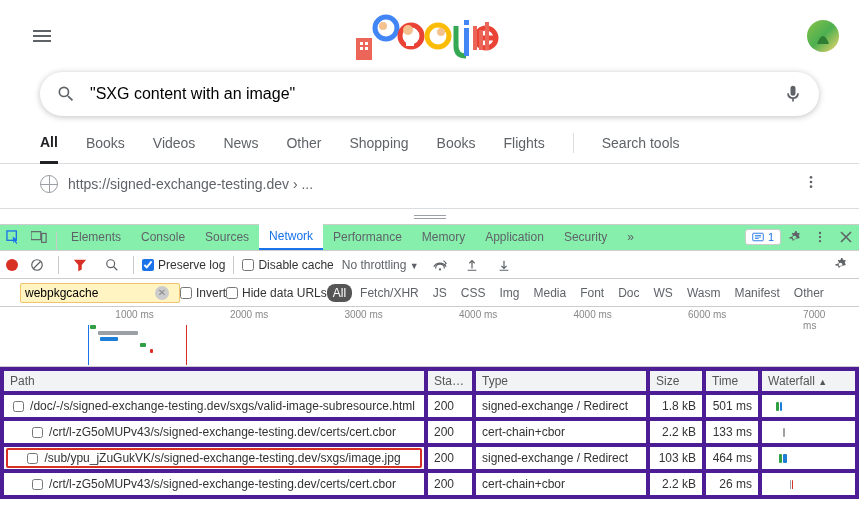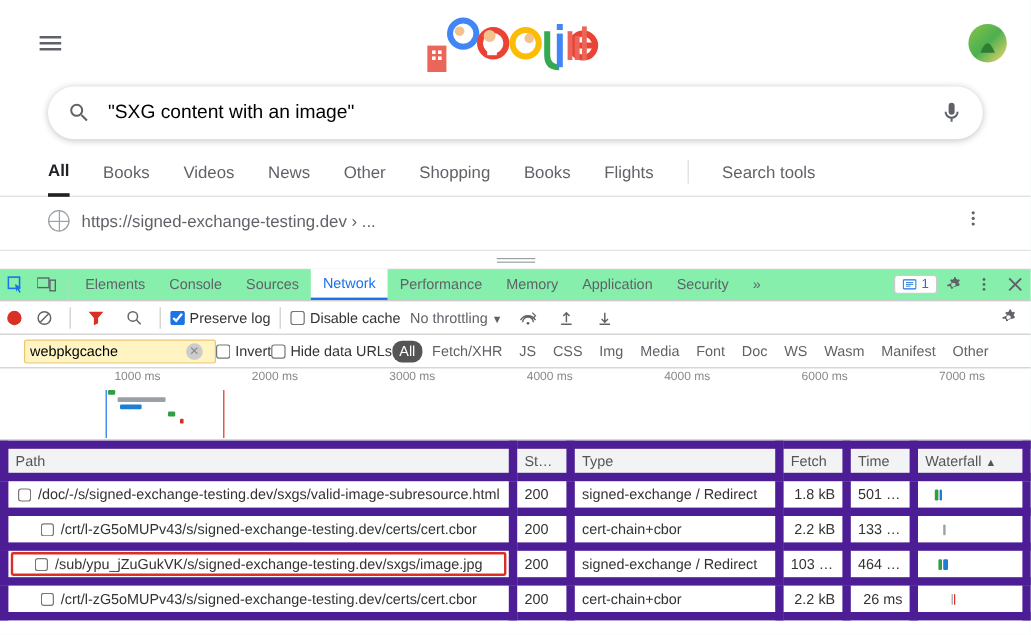--- a/index.html
+++ b/index.html
@@ -53,26 +53,26 @@
 .filter-input-wrap { display:flex; align-items:center; background:#fff4c2; border:1px solid #f0c36d; border-radius:2px; padding:0 4px; height:20px; width:160px; }
 .filter-input { border:none; outline:none; background:transparent; font-size:12px; width: 130px; }
 .clear-x { color:#888; width:14px; height:14px; border-radius:50%; background:#ccc; display:flex; align-items:center; justify-content:center; font-size:10px; cursor:pointer; }
 .type-pill { padding:2px 6px; color:#5f6368; cursor:pointer; font-size:12px; }
 .type-pill.active { background:#555; color:#fff; border-radius:8px; }
 
 .dt-filter2 { display:flex; align-items:center; height:26px; border-bottom:1px solid #ccc; padding:0 6px; gap: 18px; }
 
 .timeline { height: 60px; border-bottom:1px solid #ccc; position:relative; }
 .tl-ticks { display:flex; justify-content: space-around; font-size:10px; color:#888; padding-top:2px; position:relative; }
-.tl-ticks span { position:absolute; top:2px; transform: translateX(-50%); }
+.tl-ticks span { position:absolute; top:2px; transform: translateX(-50%); margin-left: 20px; }
 .tl-bars { position:absolute; top:18px; left:0; right:0; height: 40px; }
 .tl-bar { position:absolute; height:4px; border-radius:1px; }
 
 .net-table { width:100%; border-collapse: collapse; table-layout: fixed; }
-.net-table th, .net-table td { border: 7px solid #4c1d95; padding: 3px 6px; height: 21px; font-size:12px; white-space:nowrap; overflow:hidden; text-overflow: ellipsis; text-align:left; }
+.net-table th, .net-table td { border: 4px solid #4c1d95; padding: 3px 6px; height: 21px; font-size:12px; white-space:nowrap; overflow:hidden; text-overflow: ellipsis; text-align:left; }
 .net-table th { background:#f1f3f4; font-weight: normal; color:#555; }
 .col-path { width: 424px; }
 .col-status { width: 48px; }
 .col-type { width: 174px; }
 .col-size { width: 56px; text-align:right; }
 .col-time { width: 56px; text-align:right; }
 .col-wf { width: auto; }
 .th-right { text-align:right; }
 .row-hl td:first-child { position:relative; }
 .row-hl td:first-child::after { content:""; position:absolute; left:2px; right:2px; top:1px; bottom:1px; border:2px solid #d93025; border-radius:2px; pointer-events:none; }
@@ -337,21 +337,21 @@
         <col class="col-type">
         <col class="col-size">
         <col class="col-time">
         <col class="col-wf">
     </colgroup>
     <thead>
         <tr>
       <th>Path</th>
       <th>Status</th>
       <th>Type</th>
-      <th class="th-right">Fetch</th>
+      <th class="th-right">Size</th>
       <th class="th-right">Time</th>
       <th><span>Waterfall</span> <span class="sort-arrow">▲</span></th>
     </tr>
       </thead>
     <tbody id="net-body">
         <tr>
           <td>
             <div class="path-cell">
               <input type="checkbox" style="">
               <span>/doc/-/s/signed-exchange-testing.dev/sxgs/valid-image-subresource.html</span>

